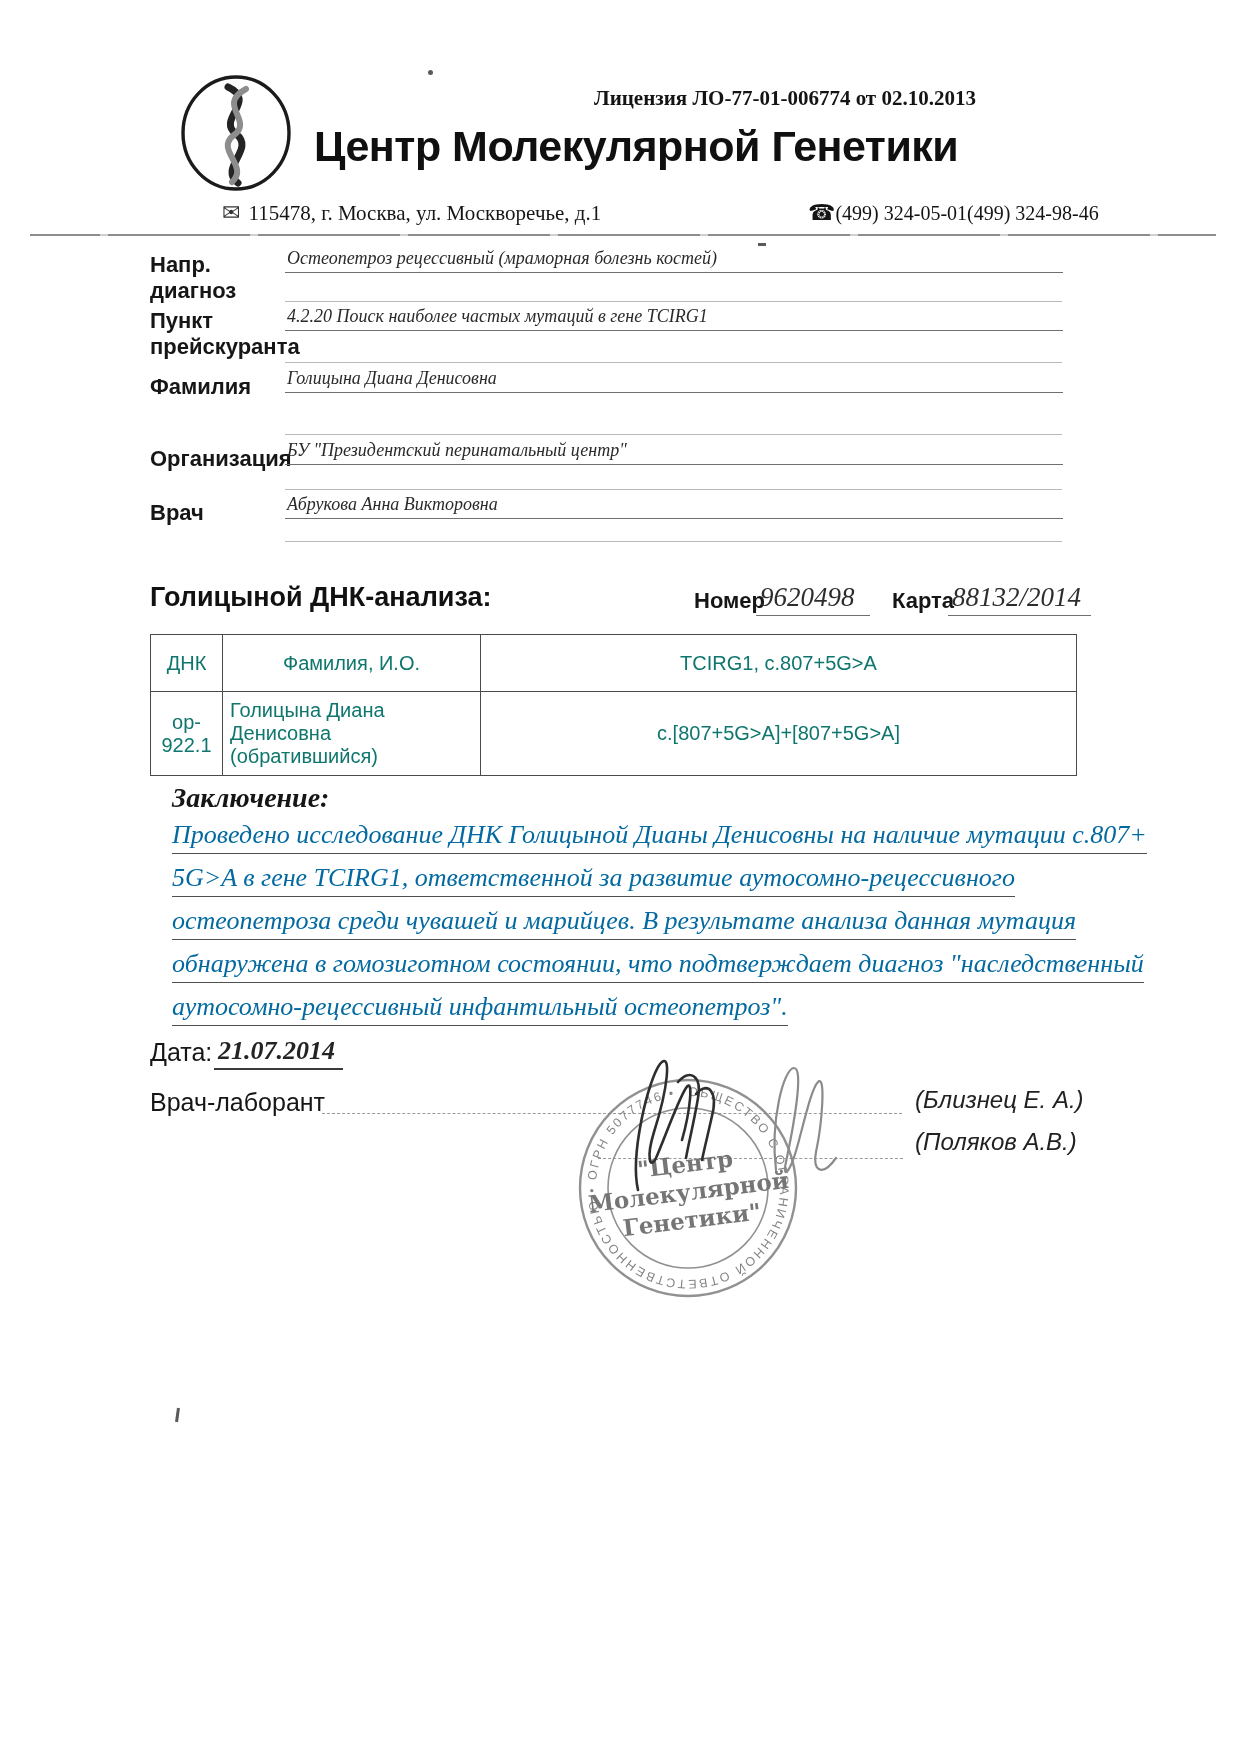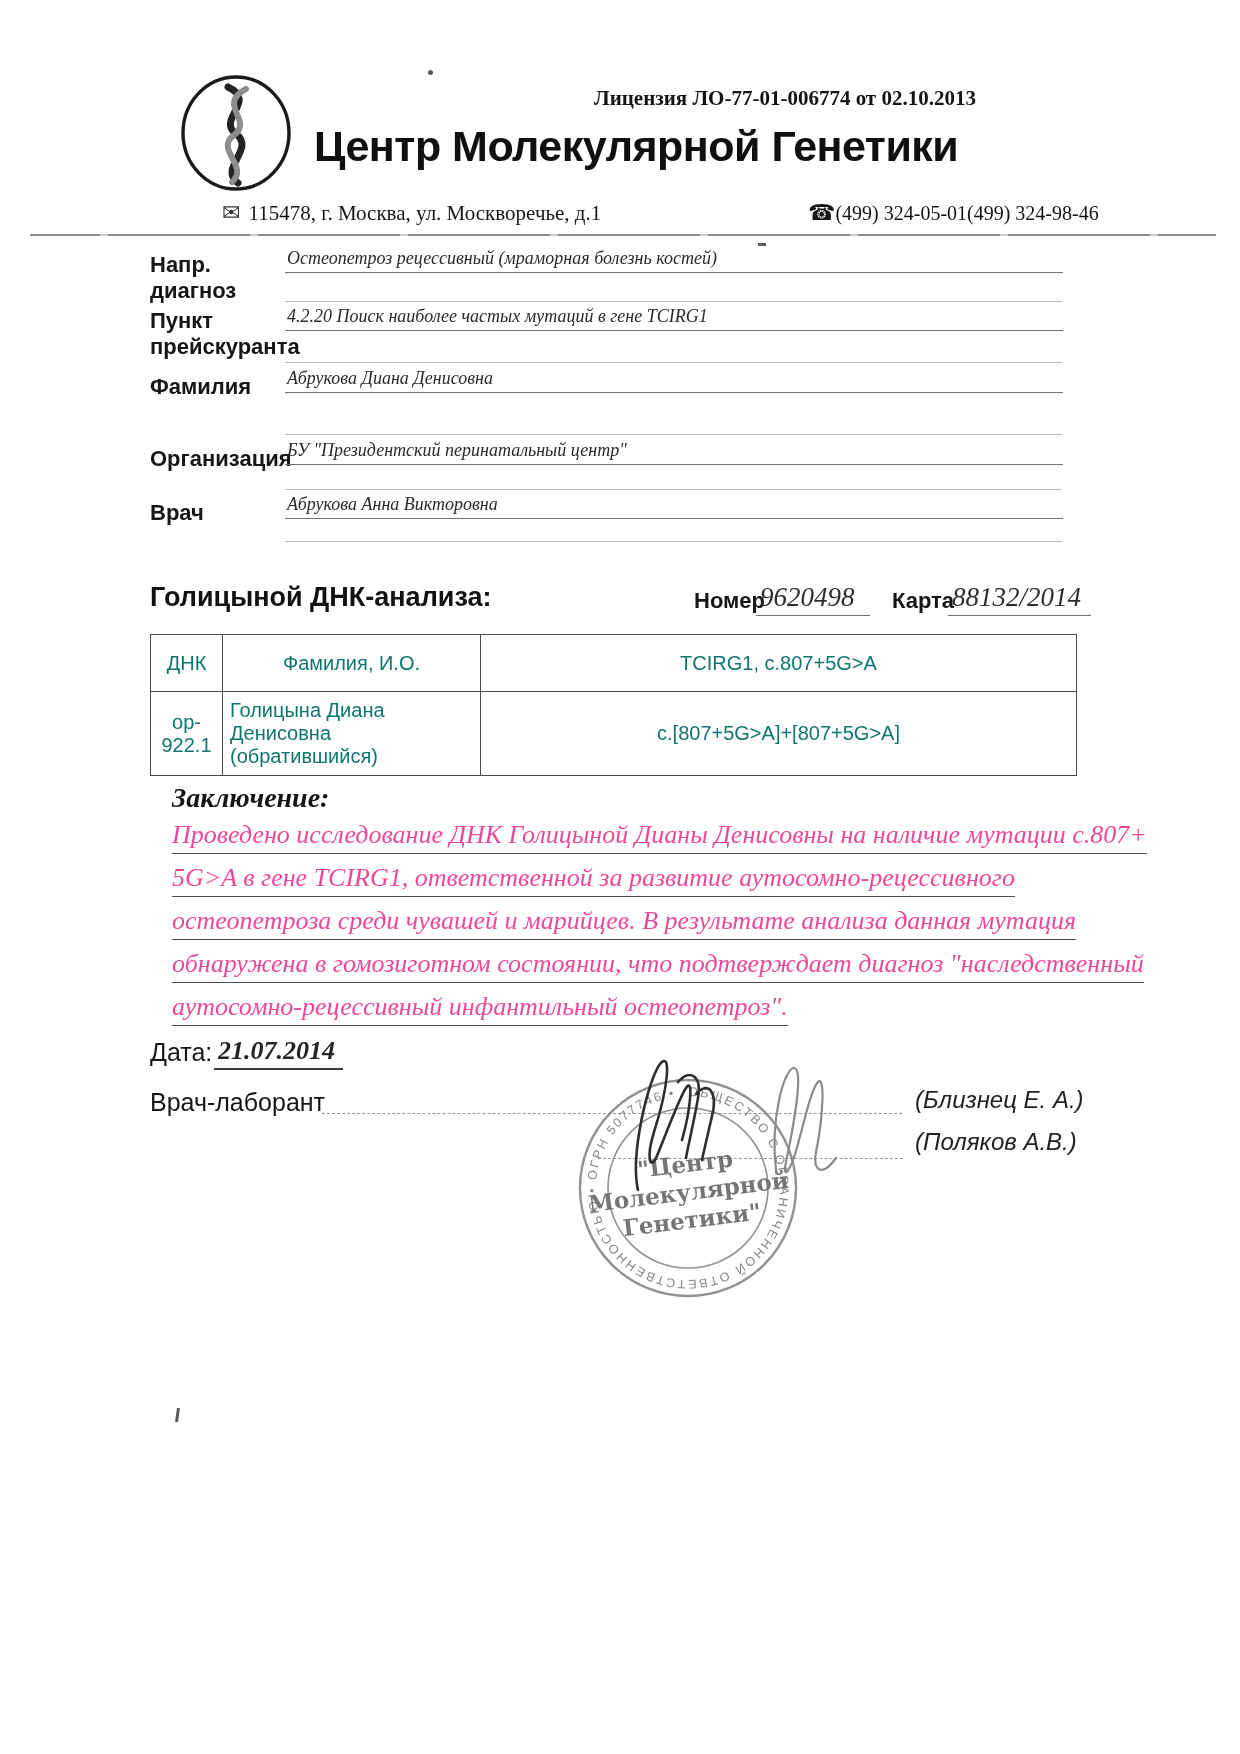--- a/index.html
+++ b/index.html
@@ -38,21 +38,21 @@
   }
   .dnatable .cell{border-right:1.4px solid #4a4a4a;border-bottom:1.4px solid #4a4a4a;display:flex;align-items:center;justify-content:center;text-align:center;padding:2px 4px;box-sizing:border-box;}
   .dnatable .cell.last{border-right:none;}
   .dnatable .cell.bot{border-bottom:none;}
   .dnatable .cell.left{justify-content:flex-start;text-align:left;padding-left:7px;}
   .nameblock span{display:block;line-height:23px;}
 
   
   .conc-title{font-family:"Liberation Serif",serif;font-weight:bold;font-style:italic;font-size:28px;color:#151515;}
   .conc-line{
-    font-family:"Liberation Serif",serif;font-style:italic;font-size:26px;color:#ec4899;
+    font-family:"Liberation Serif",serif;font-style:italic;font-size:26px;color:#0369a1;
     white-space:nowrap;display:inline-block;border-bottom:1.4px solid #4f4f4f;padding-bottom:3px;
   }
 
   
   .plain-label{font-size:25px;color:#161616;}
   .date-value{font-family:"Liberation Serif",serif;font-style:italic;font-weight:bold;font-size:26px;color:#242424;border-bottom:2px solid #3b3b3b;padding:0 8px 2px 4px;}
   .sig-line{height:0;border-top:1px dashed #9a9a9a;}
   .sig-name{font-style:italic;font-size:24px;color:#222;white-space:nowrap;}
   .speck{position:absolute;background:#5a5a5a;}
 </style>
@@ -85,21 +85,21 @@
 
   <div class="abs flabel" style="left:150px;top:252px;width:135px;">Напр. диагноз</div>
   <div class="abs fvalue" style="left:285px;top:248px;width:770px;">Остеопетроз рецессивный (мраморная болезнь костей)</div>
   <div class="abs faint-line" style="left:285px;top:301px;width:777px;"></div>
 
   <div class="abs flabel" style="left:150px;top:308px;width:150px;">Пункт прейскуранта</div>
   <div class="abs fvalue" style="left:285px;top:306px;width:770px;">4.2.20 Поиск наиболее частых мутаций в гене TCIRG1</div>
   <div class="abs faint-line" style="left:285px;top:362px;width:777px;"></div>
 
   <div class="abs flabel" style="left:150px;top:374px;width:135px;">Фамилия</div>
-  <div class="abs fvalue" style="left:285px;top:368px;width:770px;">Абрукова Диана Денисовна</div>
+  <div class="abs fvalue" style="left:285px;top:368px;width:770px;">Голицына Диана Денисовна</div>
   <div class="abs faint-line" style="left:285px;top:434px;width:777px;"></div>
 
   <div class="abs flabel" style="left:150px;top:446px;width:140px;">Организация</div>
   <div class="abs fvalue" style="left:285px;top:440px;width:770px;">БУ "Президентский перинатальный центр"</div>
   <div class="abs faint-line" style="left:285px;top:489px;width:777px;"></div>
 
   <div class="abs flabel" style="left:150px;top:500px;width:135px;">Врач</div>
   <div class="abs fvalue" style="left:285px;top:494px;width:770px;">Абрукова Анна Викторовна</div>
   <div class="abs faint-line" style="left:285px;top:541px;width:777px;"></div>
 

